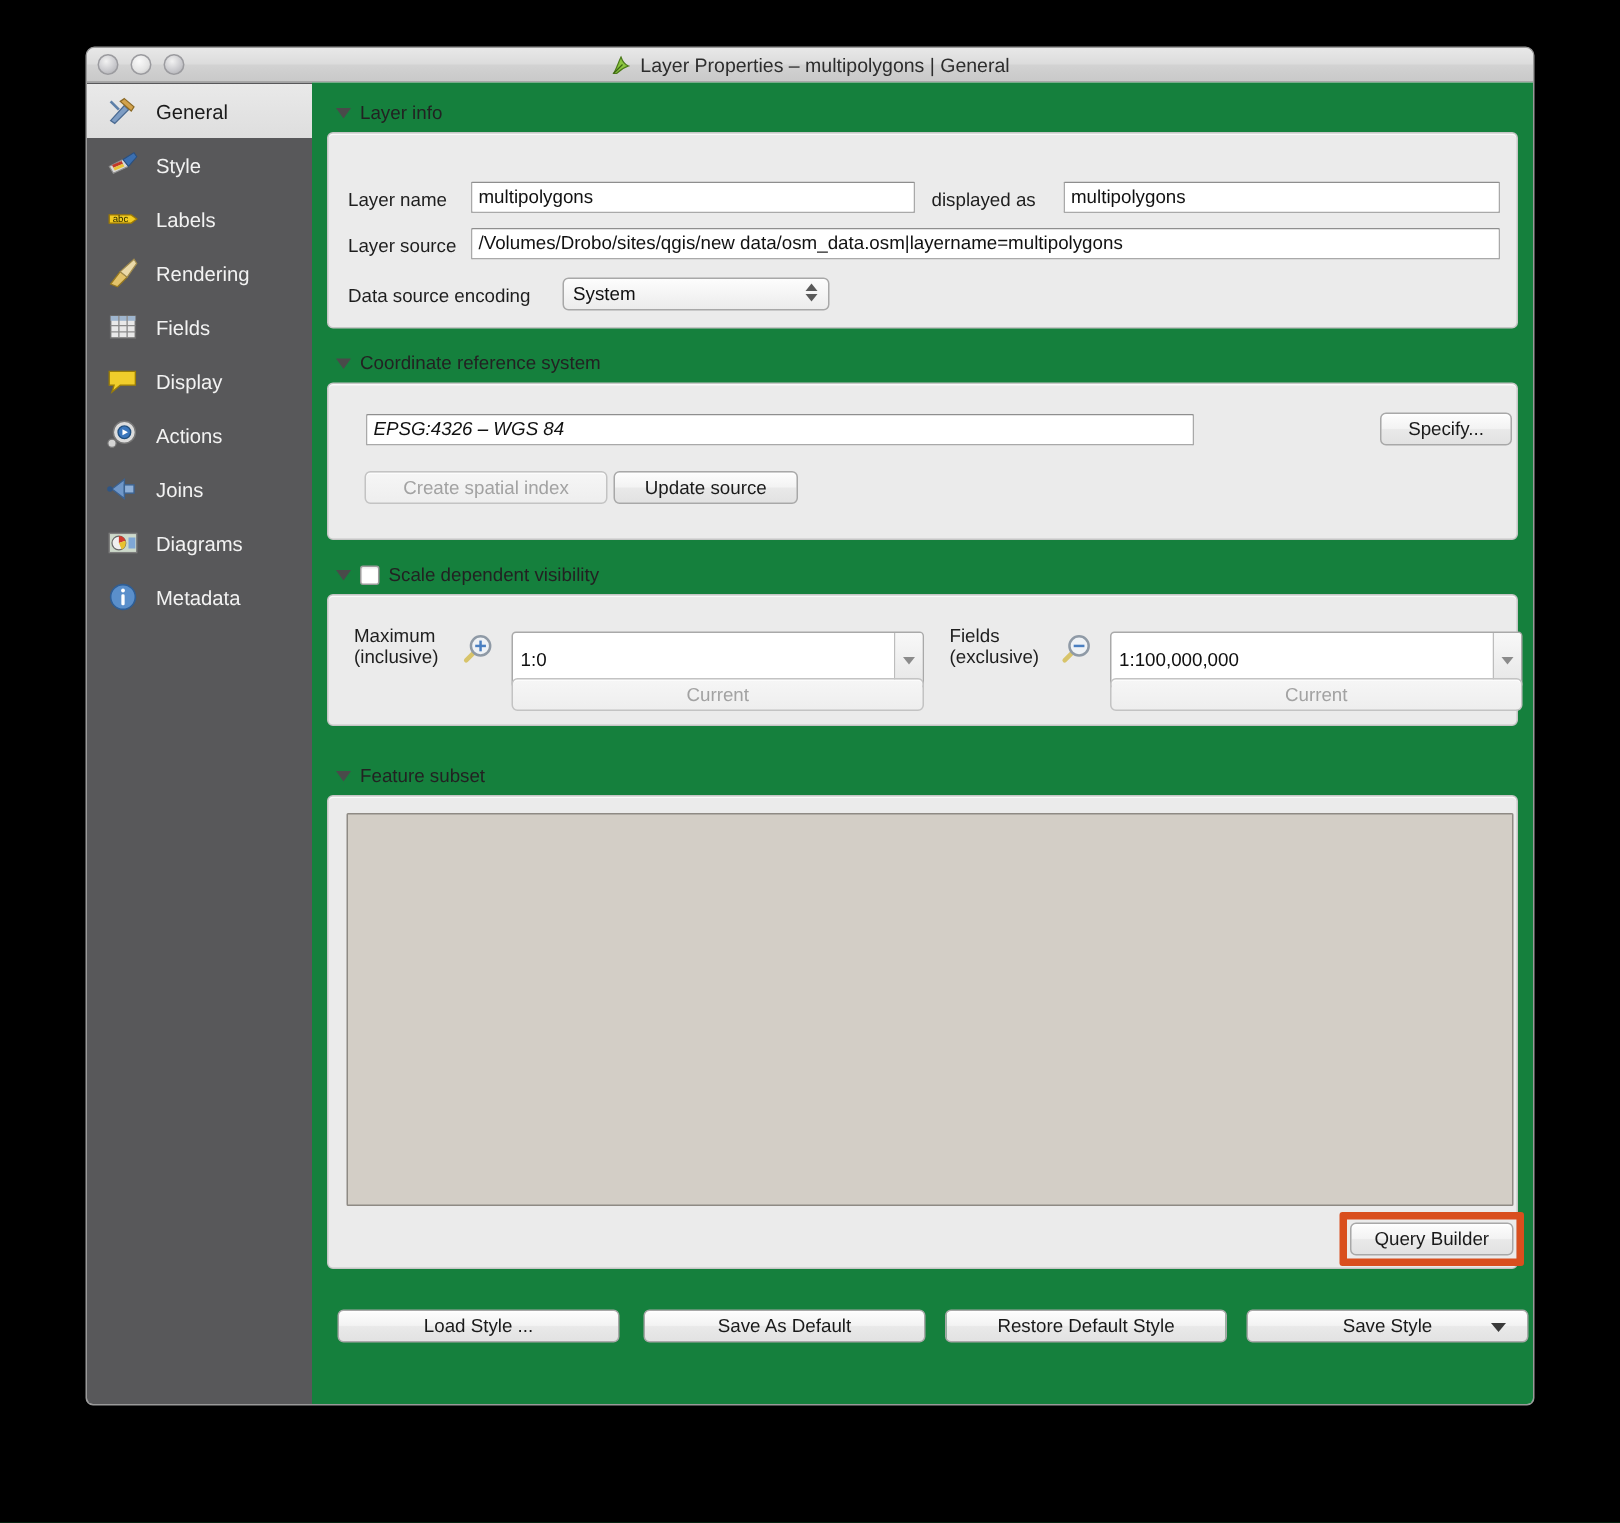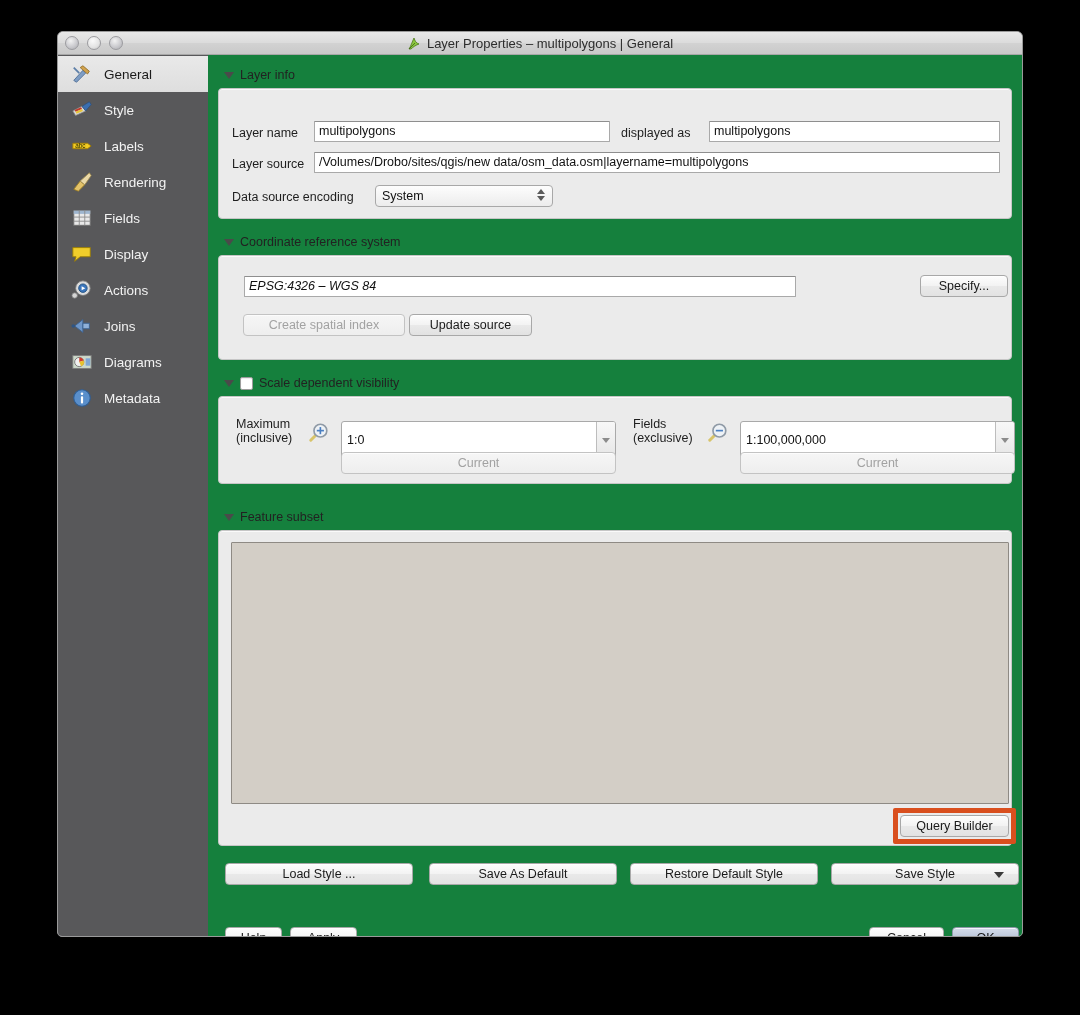--- a/index.html
+++ b/index.html
@@ -363,21 +363,21 @@
       <div class="sect-head" style="margin-top:23px;">
         <span class="tri"></span>
         <span>Feature subset</span>
       </div>
       <div class="gbox" style="height:316px; position:relative;">
         <div id="subset-area" style="position:absolute; left:12px; top:11px; width:778px; height:262px;"></div>
         <div class="btn" style="position:absolute; left:681px; top:284px; width:109px;">Query Builder</div>
         <div id="qb-highlight" style="left:674px; top:277px; width:123px; height:36px;"></div>
       </div>
 
-      <div style="position:relative; height:30px; margin-top:17px;text-align:center;">
+      <div style="position:relative; height:30px; margin-top:27px;text-align:center;">
         <div class="btn" style="position:absolute; left:7px; top:0; width:188px;">Load Style ...</div>
         <div class="btn" style="position:absolute; left:211px; top:0; width:188px;">Save As Default</div>
         <div class="btn" style="position:absolute; left:412px; top:0; width:188px;">Restore Default Style</div>
         <div class="btn" style="position:absolute; left:613px; top:0; width:188px; position:absolute;">
           <span>Save Style</span>
           <span style="position:absolute; right:14px; top:8px; width:0;height:0;border-left:5px solid transparent;border-right:5px solid transparent;border-top:6px solid #3a3a3a;"></span>
         </div>
       </div>
 
       <div style="position:relative; height:30px; margin-top:34px;">

